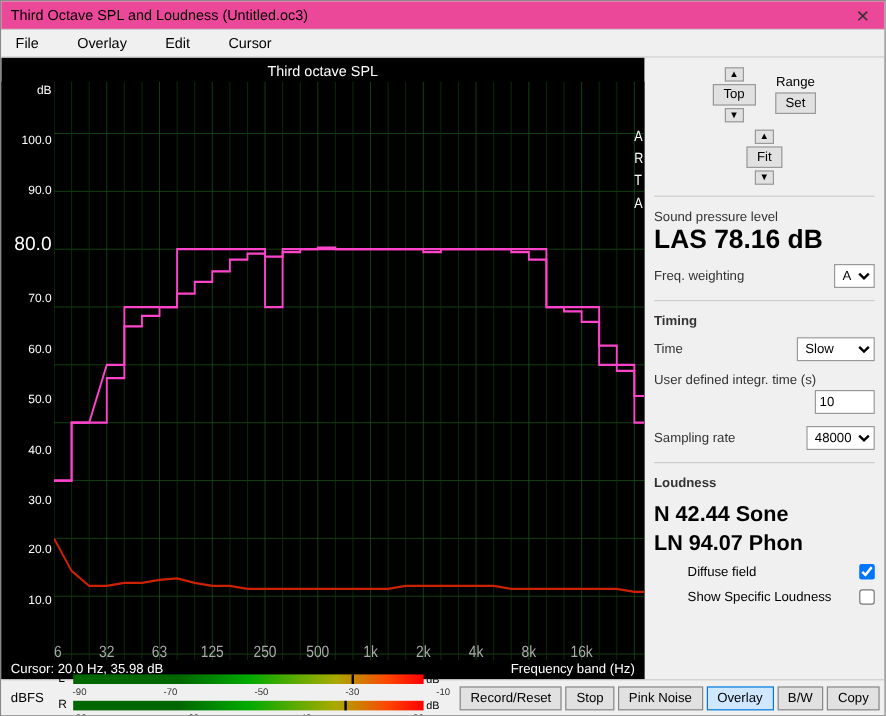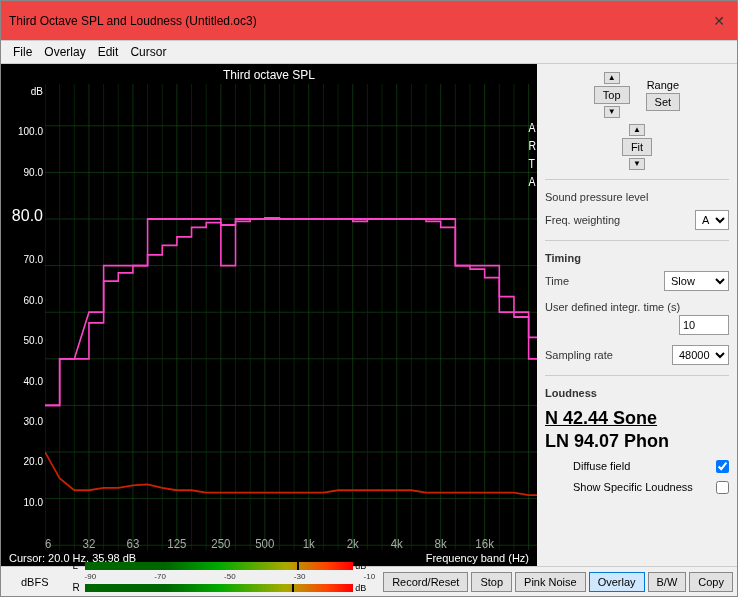--- a/index.html
+++ b/index.html
@@ -9,41 +9,41 @@
       width: 738px;
       height: 597px;
       background: #f0f0f0;
       border: 1px solid #888;
       display: flex;
       flex-direction: column;
       overflow: hidden;
     }
 
     .title-bar {
-      background: #ef4444;
-      height: 40px;
+      background: #ec4899;
+      height: 24px;
       display: flex;
       align-items: center;
       justify-content: space-between;
       padding: 0 8px;
       border-bottom: 1px solid #ccc;
       flex-shrink: 0;
     }
     .title-text { font-size: 12px; color: #000; }
     .close-btn {
       width: 20px; height: 20px;
       cursor: pointer;
       font-size: 14px;
       display: flex; align-items: center; justify-content: center;
       color: #333;
     }
 
     .menu-bar {
       display: flex;
-      gap: 4px;
+      gap: 24px;
       padding: 3px 8px;
       background: #f0f0f0;
       border-bottom: 1px solid #ccc;
       flex-shrink: 0;
     }
     .menu-item {
       font-size: 12px;
       cursor: pointer;
       padding: 1px 4px;
       color: #000;
@@ -159,21 +159,21 @@
       background: #f0f0f0;
       border-top: 1px solid #ccc;
       display: flex;
       align-items: center;
       gap: 0;
       flex-shrink: 0;
     }
 
     .dbfs-label {
       font-size: 11px;
-      padding: 0 20px;
+      padding: 0 8px;
       white-space: nowrap;
     }
 
     .bottom-buttons {
       display: flex;
       gap: 3px;
       padding: 0 4px;
     }
     .bottom-btn {
       padding: 3px 8px;
@@ -414,20 +414,21 @@
           <button class="spin-btn">▲</button>
           <button class="range-btn">Fit</button>
           <button class="spin-btn">▼</button>
         </div>
       </div>
 
       <div class="section-divider"></div>
 
       <div class="spl-section">
         <div class="spl-label">Sound pressure level</div>
+        <div class="spl-value">LAS 78.16 dB</div>
       </div>
 
       <div class="field-row">
         <span class="field-label">Freq. weighting</span>
         <select>
           <option>A</option>
           <option>B</option>
           <option>C</option>
           <option>Z</option>
         </select>
@@ -459,21 +460,21 @@
           <option>44100</option>
           <option selected="">48000</option>
           <option>96000</option>
         </select>
       </div>
 
       <div class="section-divider"></div>
 
       <div class="section-title">Loudness</div>
       <div class="loudness-section">
-        <div style="font-size:18px;font-weight:bold;line-height:1.3;text-decoration:underline;">N 42.44 Sone</div>
+        <div style="font-size:18px;font-weight:bold;line-height:1.3;">N 42.44 Sone</div>
         <div style="font-size:18px;font-weight:bold;line-height:1.3;">LN 94.07 Phon</div>
       </div>
 
       <div class="checkbox-row">
         <span class="checkbox-label">Diffuse field</span>
         <input type="checkbox" checked="" style="">
       </div>
 
       <div class="checkbox-row">
         <span class="checkbox-label">Show Specific Loudness</span>

